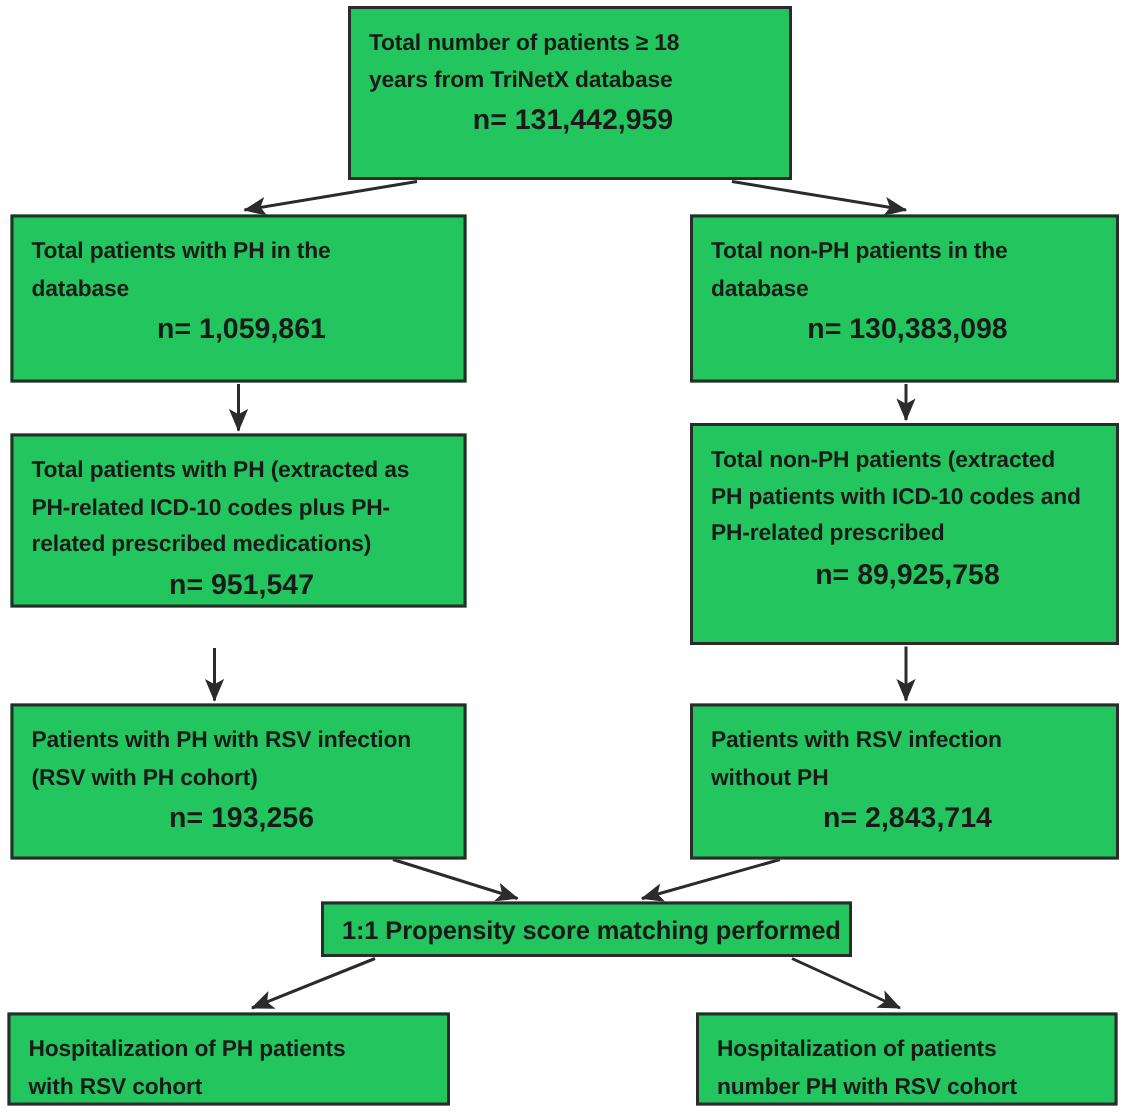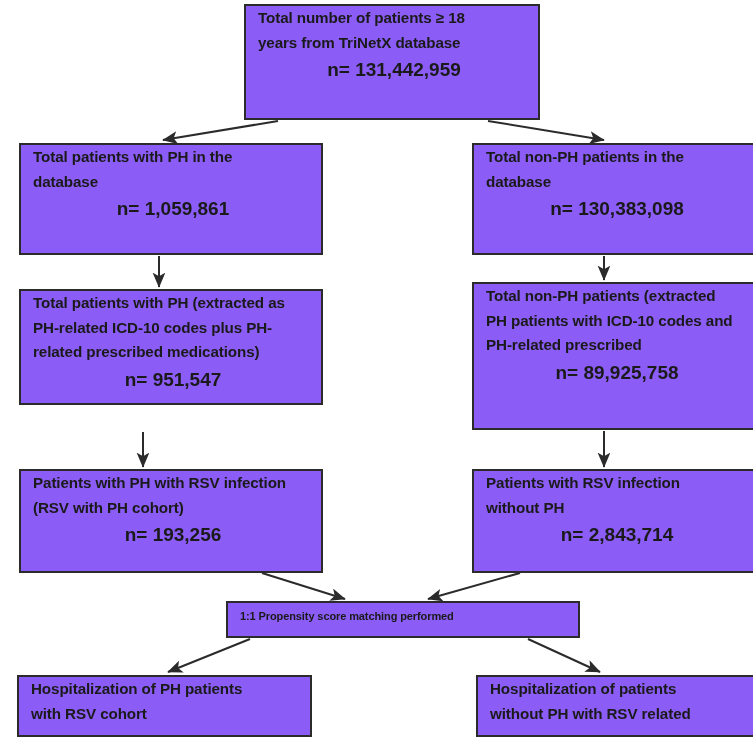--- a/index.html
+++ b/index.html
@@ -24,23 +24,22 @@
     left: 0;
     top: 0;
     width: 753px;
     height: 744px;
     pointer-events: none;
   }
   .node {
     position: absolute;
     box-sizing: border-box;
     border: 2px solid #2b2b2b;
-    background: #8b5cf6;
-    padding: 0 12px 8px 12px;
-    margin-left: 12px;
+    background: #22c55e;
+    padding: 11px 12px 8px 12px;
   }
   .node .line {
     display: block;
     font-size: 15.2px;
     line-height: 1.62;
     letter-spacing: -0.1px;
     white-space: nowrap;
   }
   .node .count {
     display: block;
@@ -56,21 +55,21 @@
   
   #node-total-patients   { left: 232px; top: 4px;   width: 296px; height: 116px; }
   #node-ph-database      { left: 7px;   top: 143px; width: 304px; height: 112px; }
   #node-nonph-database   { left: 460px; top: 143px; width: 286px; height: 112px; }
   #node-ph-extracted     { left: 7px;   top: 289px; width: 304px; height: 116px; }
   #node-nonph-excluded   { left: 460px; top: 282px; width: 286px; height: 148px; }
   #node-ph-rsv           { left: 7px;   top: 469px; width: 304px; height: 104px; }
   #node-rsv-no-ph        { left: 460px; top: 469px; width: 286px; height: 104px; }
   #node-psm              { left: 214px; top: 601px; width: 354px; height: 37px;
                            padding-top: 6px; padding-bottom: 6px; }
-  #node-psm .line        { font-size: 11px; line-height: 1.45; }
+  #node-psm .line        { font-size: 17px; line-height: 1.45; }
   #node-hosp-ph          { left: 5px;   top: 675px; width: 295px; height: 62px; }
   #node-hosp-nonph       { left: 464px; top: 675px; width: 281px; height: 62px; }
   #node-total-patients .line { text-align: left; }
 </style>
 </head>
 <body>
 
 <div id="flowchart">
 
   <svg class="arrow-layer" viewBox="0 0 753 744" width="753" height="744" xmlns="http://www.w3.org/2000/svg">
@@ -144,16 +143,16 @@
     <span class="line b">1:1 Propensity score matching performed</span>
   </div>
 
   <div class="node" id="node-hosp-ph">
     <span class="line b">Hospitalization of PH patients</span>
     <span class="line b">with RSV cohort</span>
   </div>
 
   <div class="node" id="node-hosp-nonph">
     <span class="line b">Hospitalization of patients</span>
-    <span class="line b">without PH with RSV related</span>
+    <span class="line b">number PH with RSV cohort</span>
   </div>
 
 </div>
 
 </body></html>

